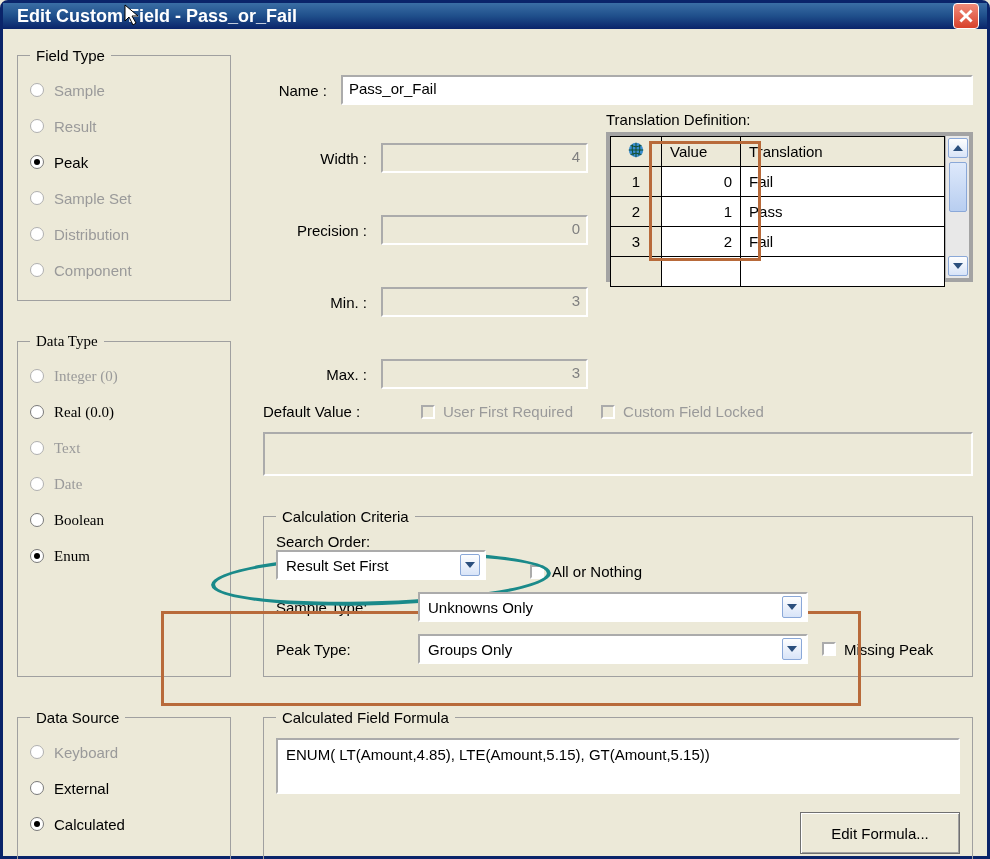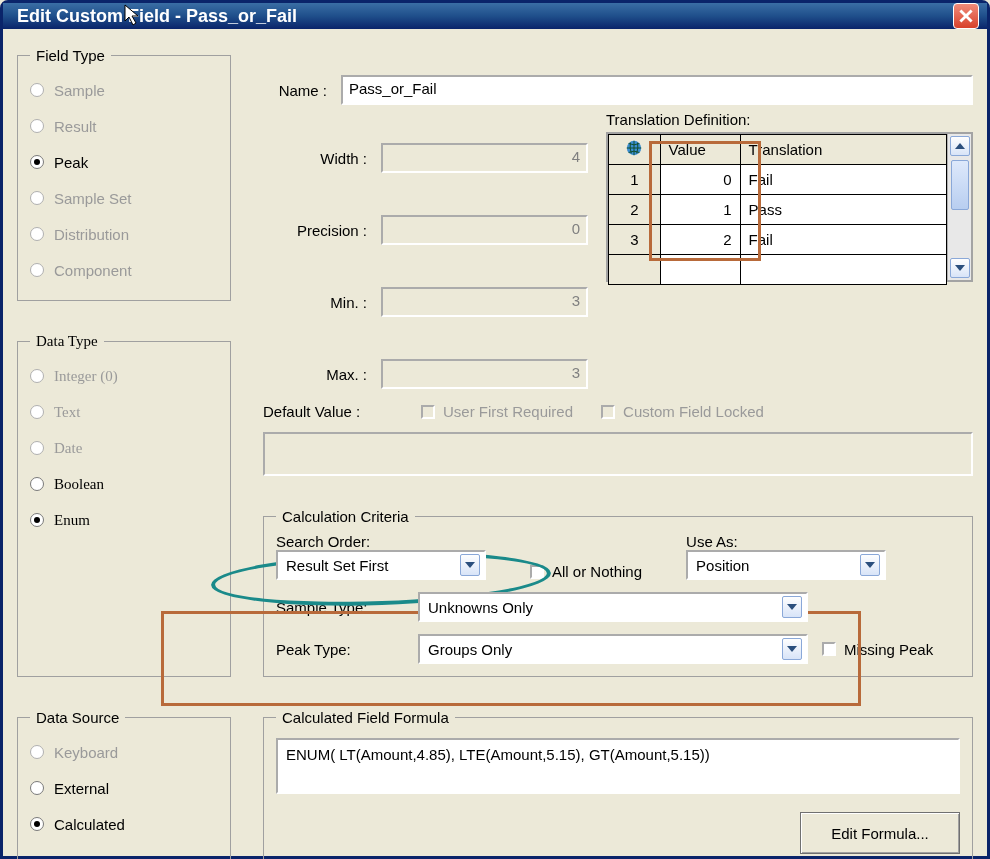--- a/index.html
+++ b/index.html
@@ -99,21 +99,21 @@
     grid-template-columns: 325px 1fr;
     grid-template-rows: auto;
     column-gap: 18px;
   }
   .numcol { display:flex; flex-direction:column; gap:14px; padding-top:4px;}
   
   .trans-area { display:flex; flex-direction:column; }
   .trans-label { margin-bottom:4px; }
   .trans-box {
     display:flex;
-    border:2px solid #a3a3a3;
+    border:4px solid #a3a3a3;
     background:#15803d;
     height: 150px;
   }
   .trans-table {
     border-collapse: collapse;
     font-size:15px;
     flex:1;
   }
   .trans-table th, .trans-table td {
     border:1px solid #000;
@@ -256,20 +256,24 @@
           <span class="radio disabled"></span>
           <span class="radio-label disabled-text">Component</span>
         </div>
     </fieldset>
 
     <fieldset class="left-col data-type">
       <legend>Data Type</legend>
       <div class="radio-row">
           <span class="radio disabled"></span>
           <span class="radio-label disabled-text">Integer (0)</span>
+        </div>
+      <div class="radio-row">
+          <span class="radio"></span>
+          <span class="radio-label">Real (0.0)</span>
         </div>
       <div class="radio-row">
           <span class="radio disabled"></span>
           <span class="radio-label disabled-text">Text</span>
         </div>
       <div class="radio-row">
           <span class="radio disabled"></span>
           <span class="radio-label disabled-text">Date</span>
         </div>
       <div class="radio-row">
@@ -396,29 +400,20 @@
             <span class="dd-text">Result Set First</span>
             <span class="dd-btn">
                 <span class="tri-down"></span>
               </span>
           </div>
         </div>
         <div class="cb" style="margin-left:30px;">
             <span class="checkbox"></span>
             <span>All or Nothing</span>
           </div>
-        <div style="display:flex;flex-direction:column;margin-left:30px;">
-          <span>Use As:</span>
-          <div class="dropdown" style="width:200px;">
-            <span class="dd-text">Position</span>
-            <span class="dd-btn">
-                <span class="tri-down"></span>
-              </span>
-          </div>
-        </div>
       </div>
       <div class="row">
         <span style="width:128px;">Sample Type:</span>
         <div class="dropdown" style="width:390px;">
           <span class="dd-text">Unknowns Only</span>
           <span class="dd-btn">
               <span class="tri-down"></span>
             </span>
         </div>
       </div>

